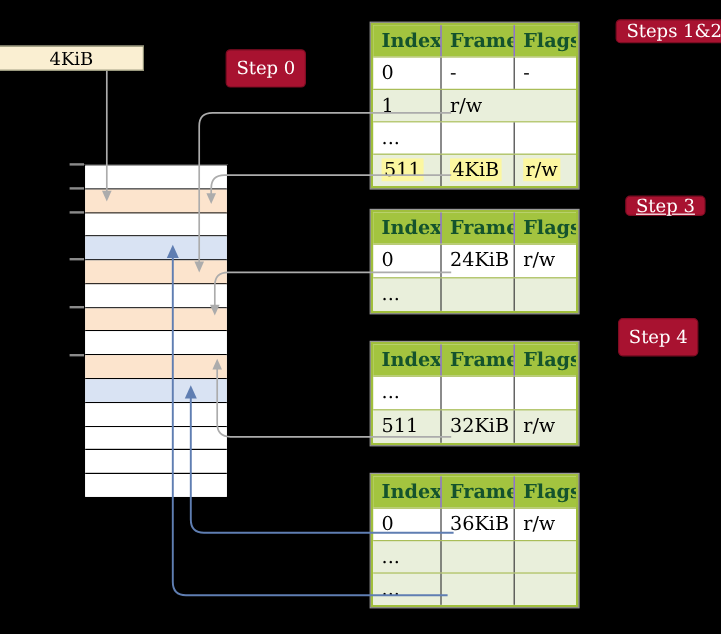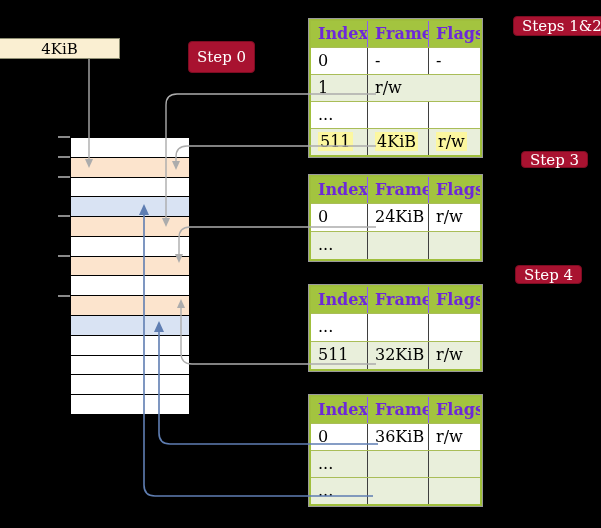--- a/index.html
+++ b/index.html
@@ -29,21 +29,21 @@
   .rh27 .trow{height:27px;}
   .rh27 .trow.thead{height:26px;}
   .thead{background:#a3c43f;}
   .tcell{
     box-sizing:border-box;padding:3px 0 0 7px;font-size:16px;color:#000;
     overflow:hidden;white-space:nowrap;
   }
   .c0{width:56px;}
   .c1{width:61px;}
   .c2{flex:1;}
-  .thead .tcell{color:#6d28d9;font-weight:bold;}
+  .thead .tcell{color:#14532d;font-weight:bold;}
   .trow:not(.thead){border-top:1px solid #a9bd58;}
   .trow:not(.thead) .c1,.trow:not(.thead) .c2{border-left:1px solid #3f3f3f;}
   .thead .c1,.thead .c2{border-left:1px solid #8b5cf6;}
   .tint{background:#e9efdb;}
   .hl{background:#fcf7a0;padding:0 2px;}
   
   .memcol{
     position:absolute;left:70px;top:137px;width:120px;height:278px;box-sizing:border-box;
     border:1px solid #000;display:flex;flex-direction:column;background:#fff;
   }
@@ -62,22 +62,22 @@
 </style>
 </head>
 <body>
 
 <div id="canvas">
 
   <div class="sizebox">4KiB</div>
 
   <div class="badge" style="left:188px;top:41px;height:32px;">Step 0</div>
   <div class="badge" style="left:513px;top:16px;height:20px;">Steps 1&amp;2</div>
-  <div class="badge" style="left:521px;top:151px;height:17px;">Step 3</div>
-  <div class="badge" style="left:515px;top:265px;height:19px;">Step 4</div>
+  <div class="badge" style="left:521px;top:163px;height:17px;text-decoration:underline;">Step 3</div>
+  <div class="badge" style="left:515px;top:265px;height:32px;">Step 4</div>
 
   <div class="memcol">
       <div class="mrow white"></div>
       <div class="mrow orange"></div>
       <div class="mrow white"></div>
       <div class="mrow blue"></div>
       <div class="mrow orange"></div>
       <div class="mrow white"></div>
       <div class="mrow orange"></div>
       <div class="mrow white"></div>

